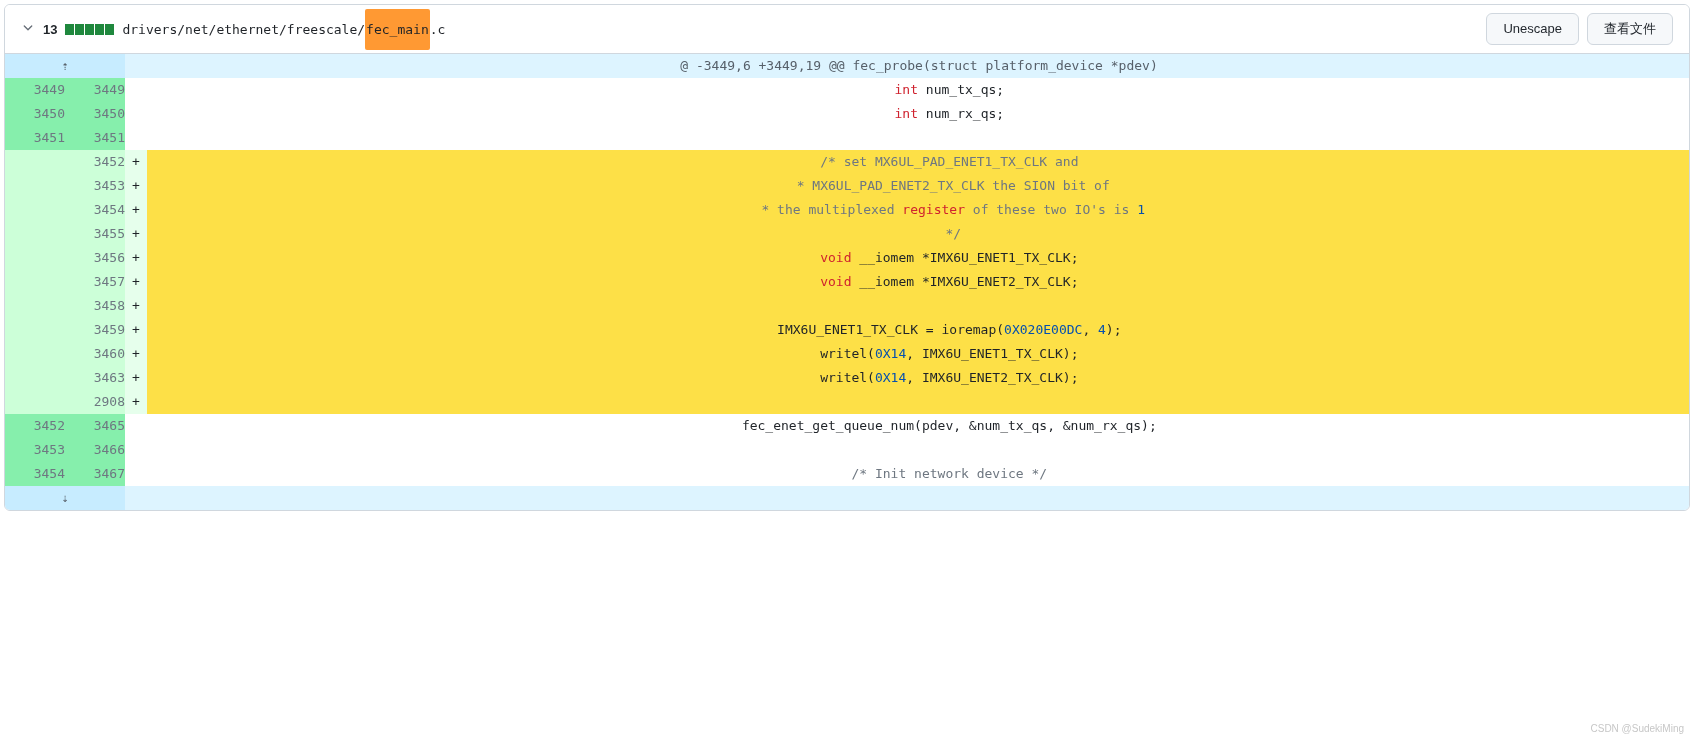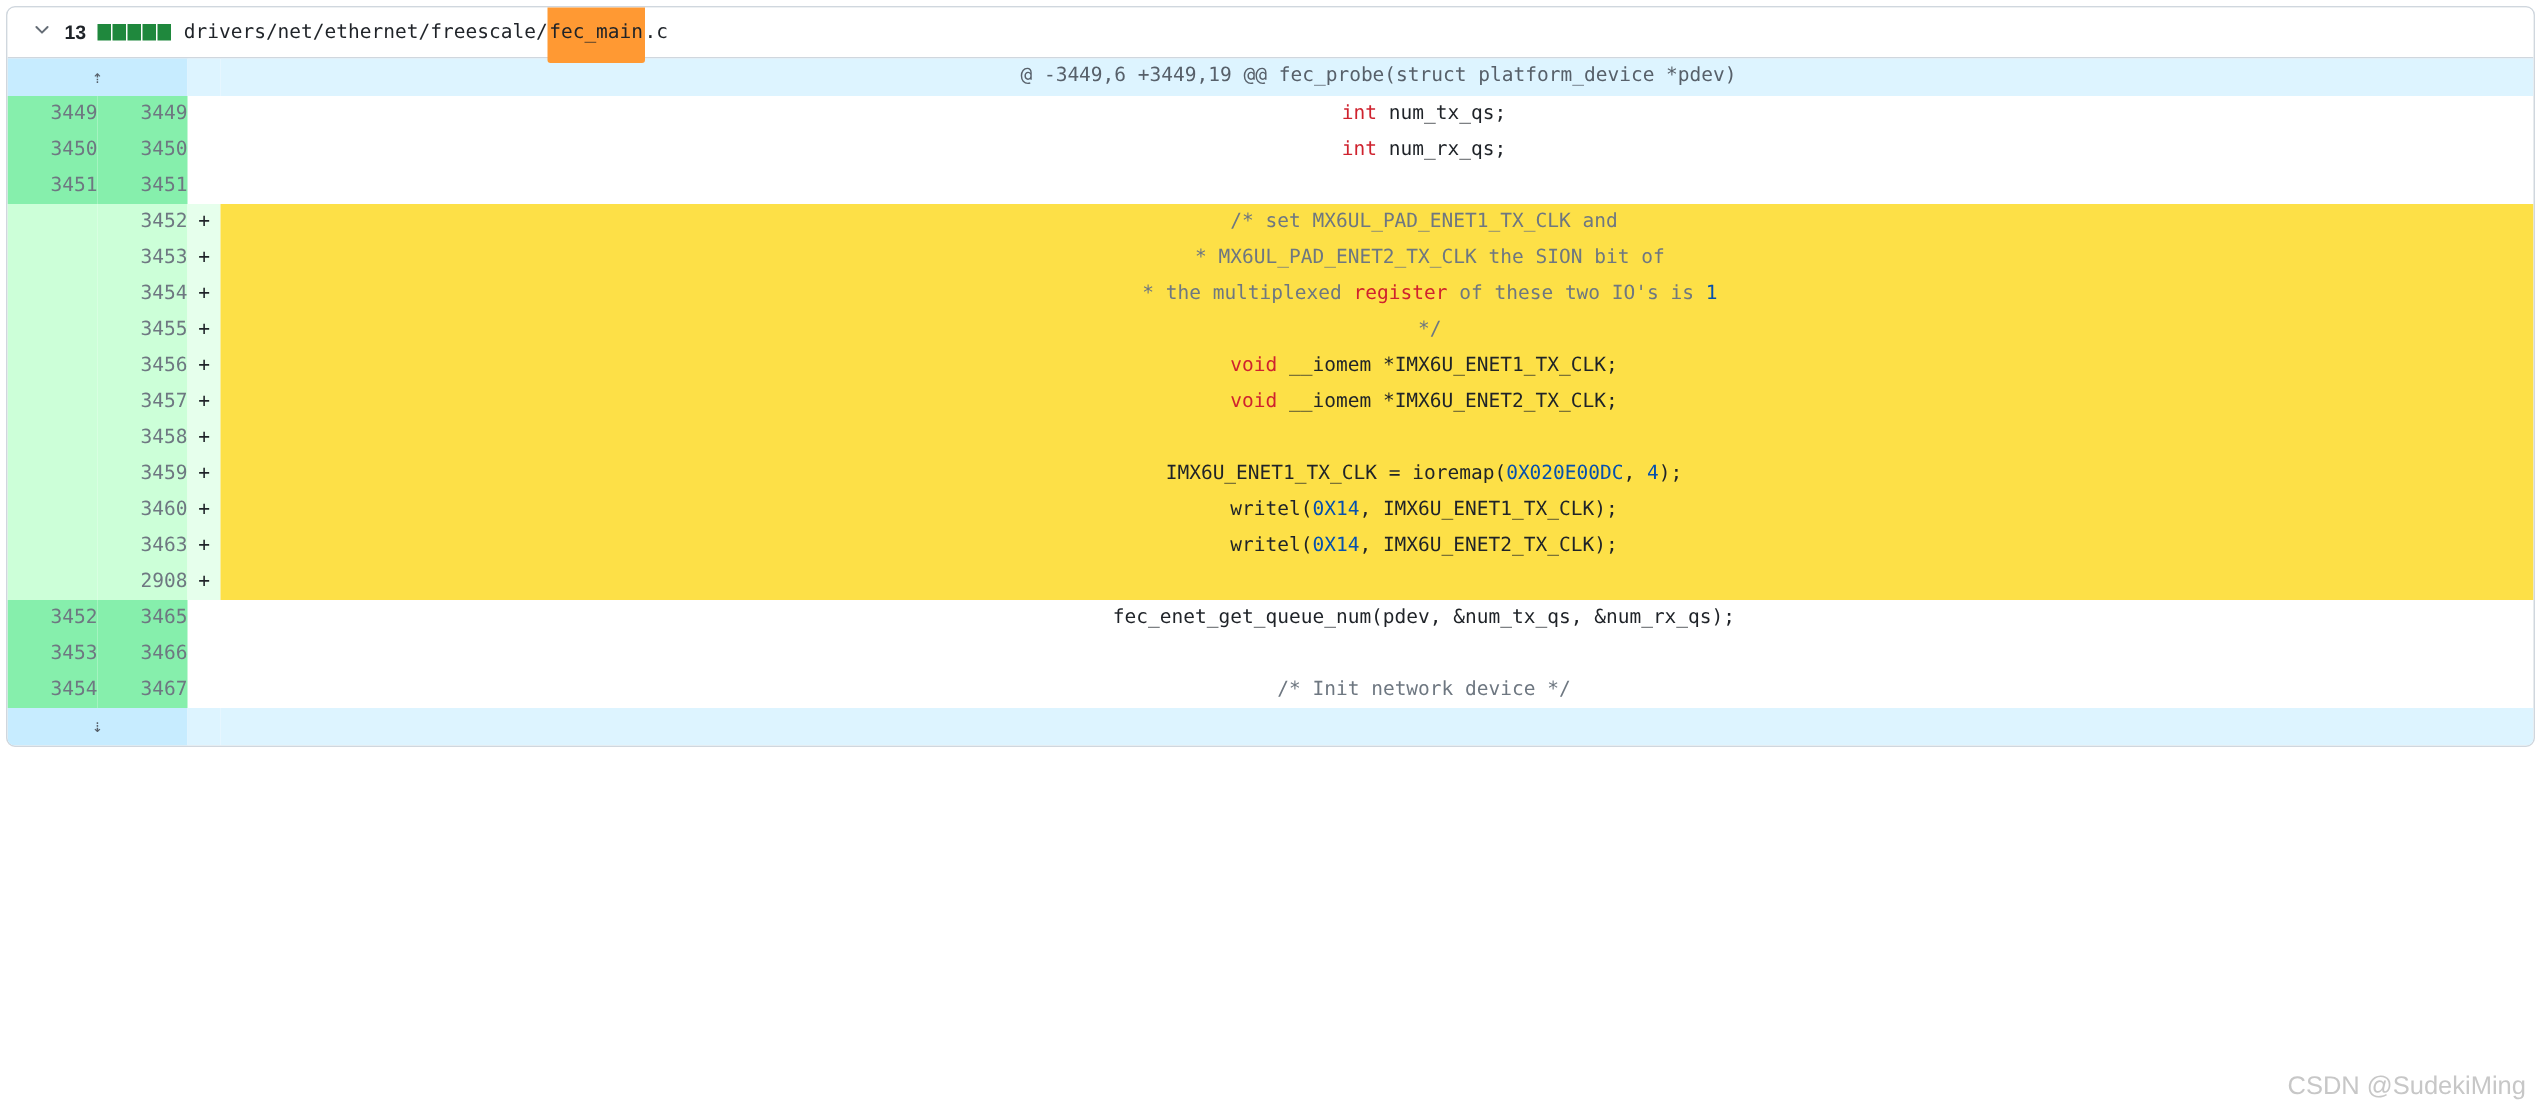--- a/index.html
+++ b/index.html
@@ -35,21 +35,21 @@
 tr.addition .ln.add { background: #ccffd8; }
 tr.addition .marker { background: #e6ffec; }
 .expand-icon { display: inline-block; text-align: center; width: 100%; color: #57606a; font-size: 12px; }
 
 .kw { color: #cf222e; }
 .num { color: #0550ae; }
 .cm { color: #6e7781; }
 .cm-kw { color: #cf222e; }
 .cm-num { color: #0550ae; }
 
-.watermark { position: fixed; right: 10px; bottom: 5px; color: #c7c7c7; font-size: 17px; font-family: sans-serif; pointer-events: none; }
+.watermark { position: fixed; right: 10px; bottom: 5px; color: #c7c7c7; font-size: 10px; font-family: sans-serif; pointer-events: none; }
 </style>
 </head>
 <body>
 
 <div class="container">
 
   <div class="file-header">
     <div class="file-header-left">
       <span class="chevron">
         <svg width="14" height="14" viewBox="0 0 16 16" fill="#656d76">
@@ -58,20 +58,24 @@
       </span>
       <span class="diff-count">13</span>
       <span class="stat-bar">
         <span class="stat-block"></span>
         <span class="stat-block"></span>
         <span class="stat-block"></span>
         <span class="stat-block"></span>
         <span class="stat-block"></span>
       </span>
       <span class="filepath mono"><span>drivers/net/ethernet/freescale/</span><span class="highlight">fec_main</span><span>.c</span></span>
+    </div>
+    <div class="file-header-right">
+      <button class="btn">Unescape</button>
+      <button class="btn">查看文件</button>
     </div>
   </div>
 
   <table class="diff-table mono">
     <colgroup>
       <col class="ln-col">
         <col class="ln-col">
         <col class="marker-col">
         <col>
     </colgroup>

